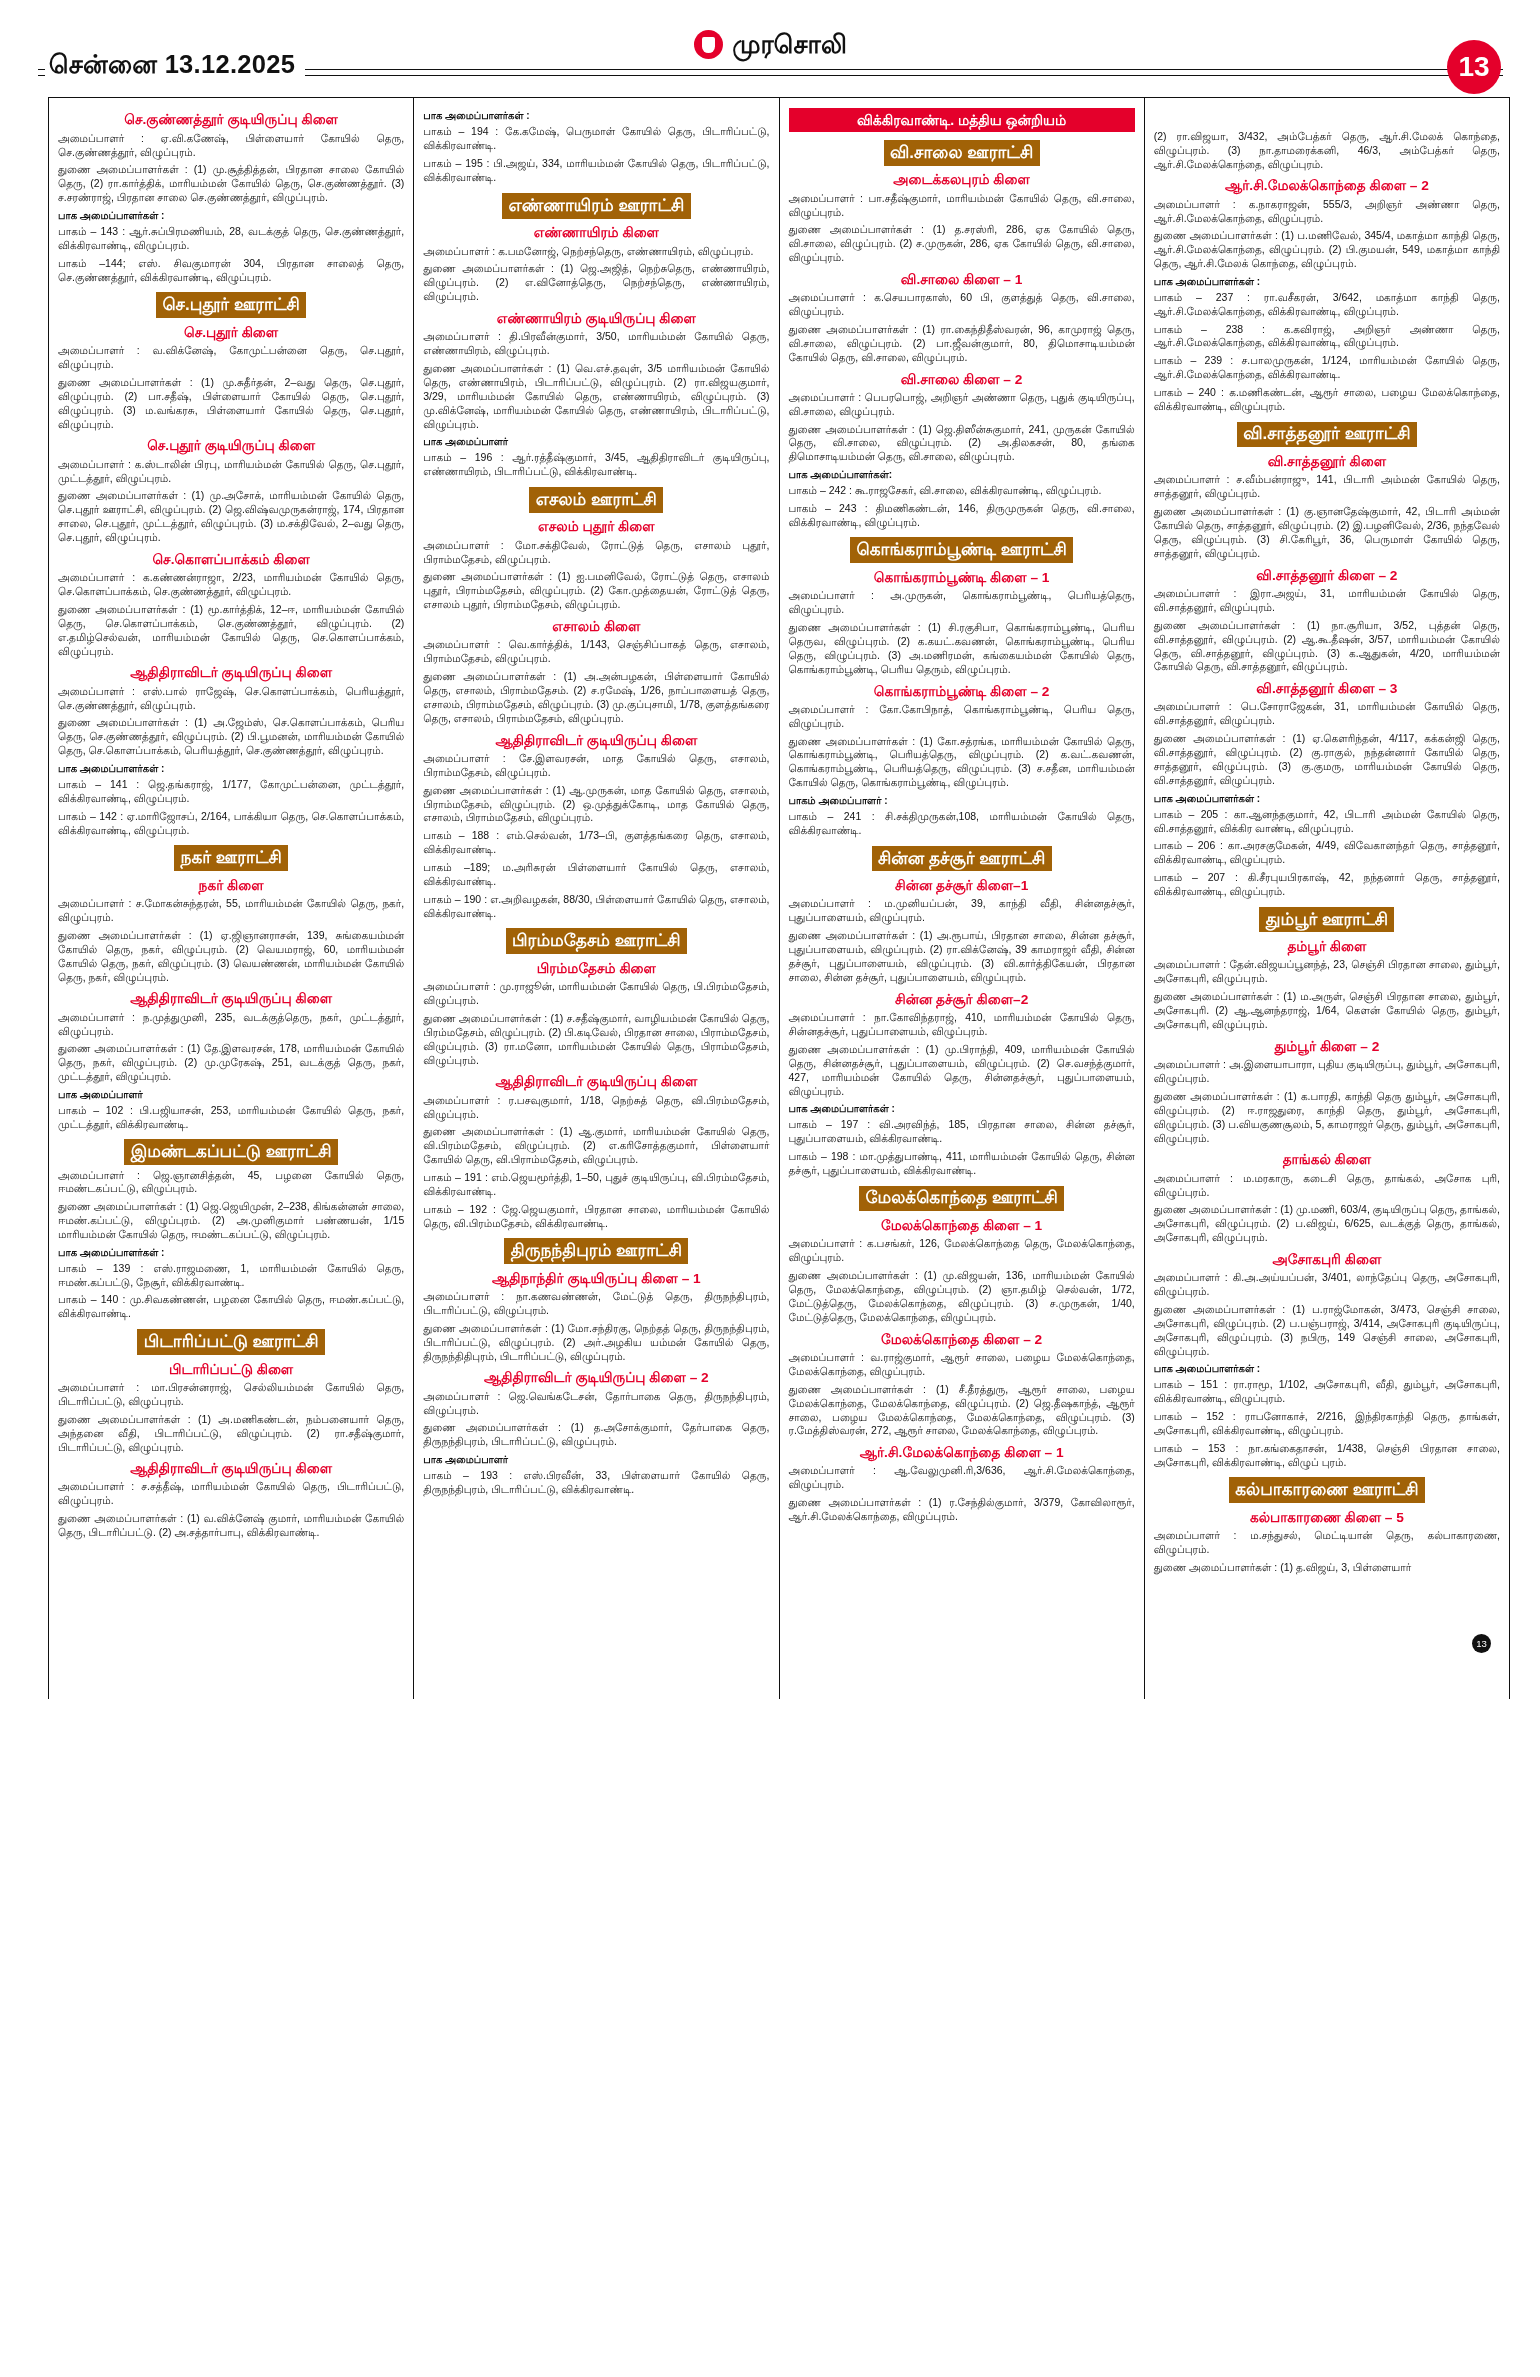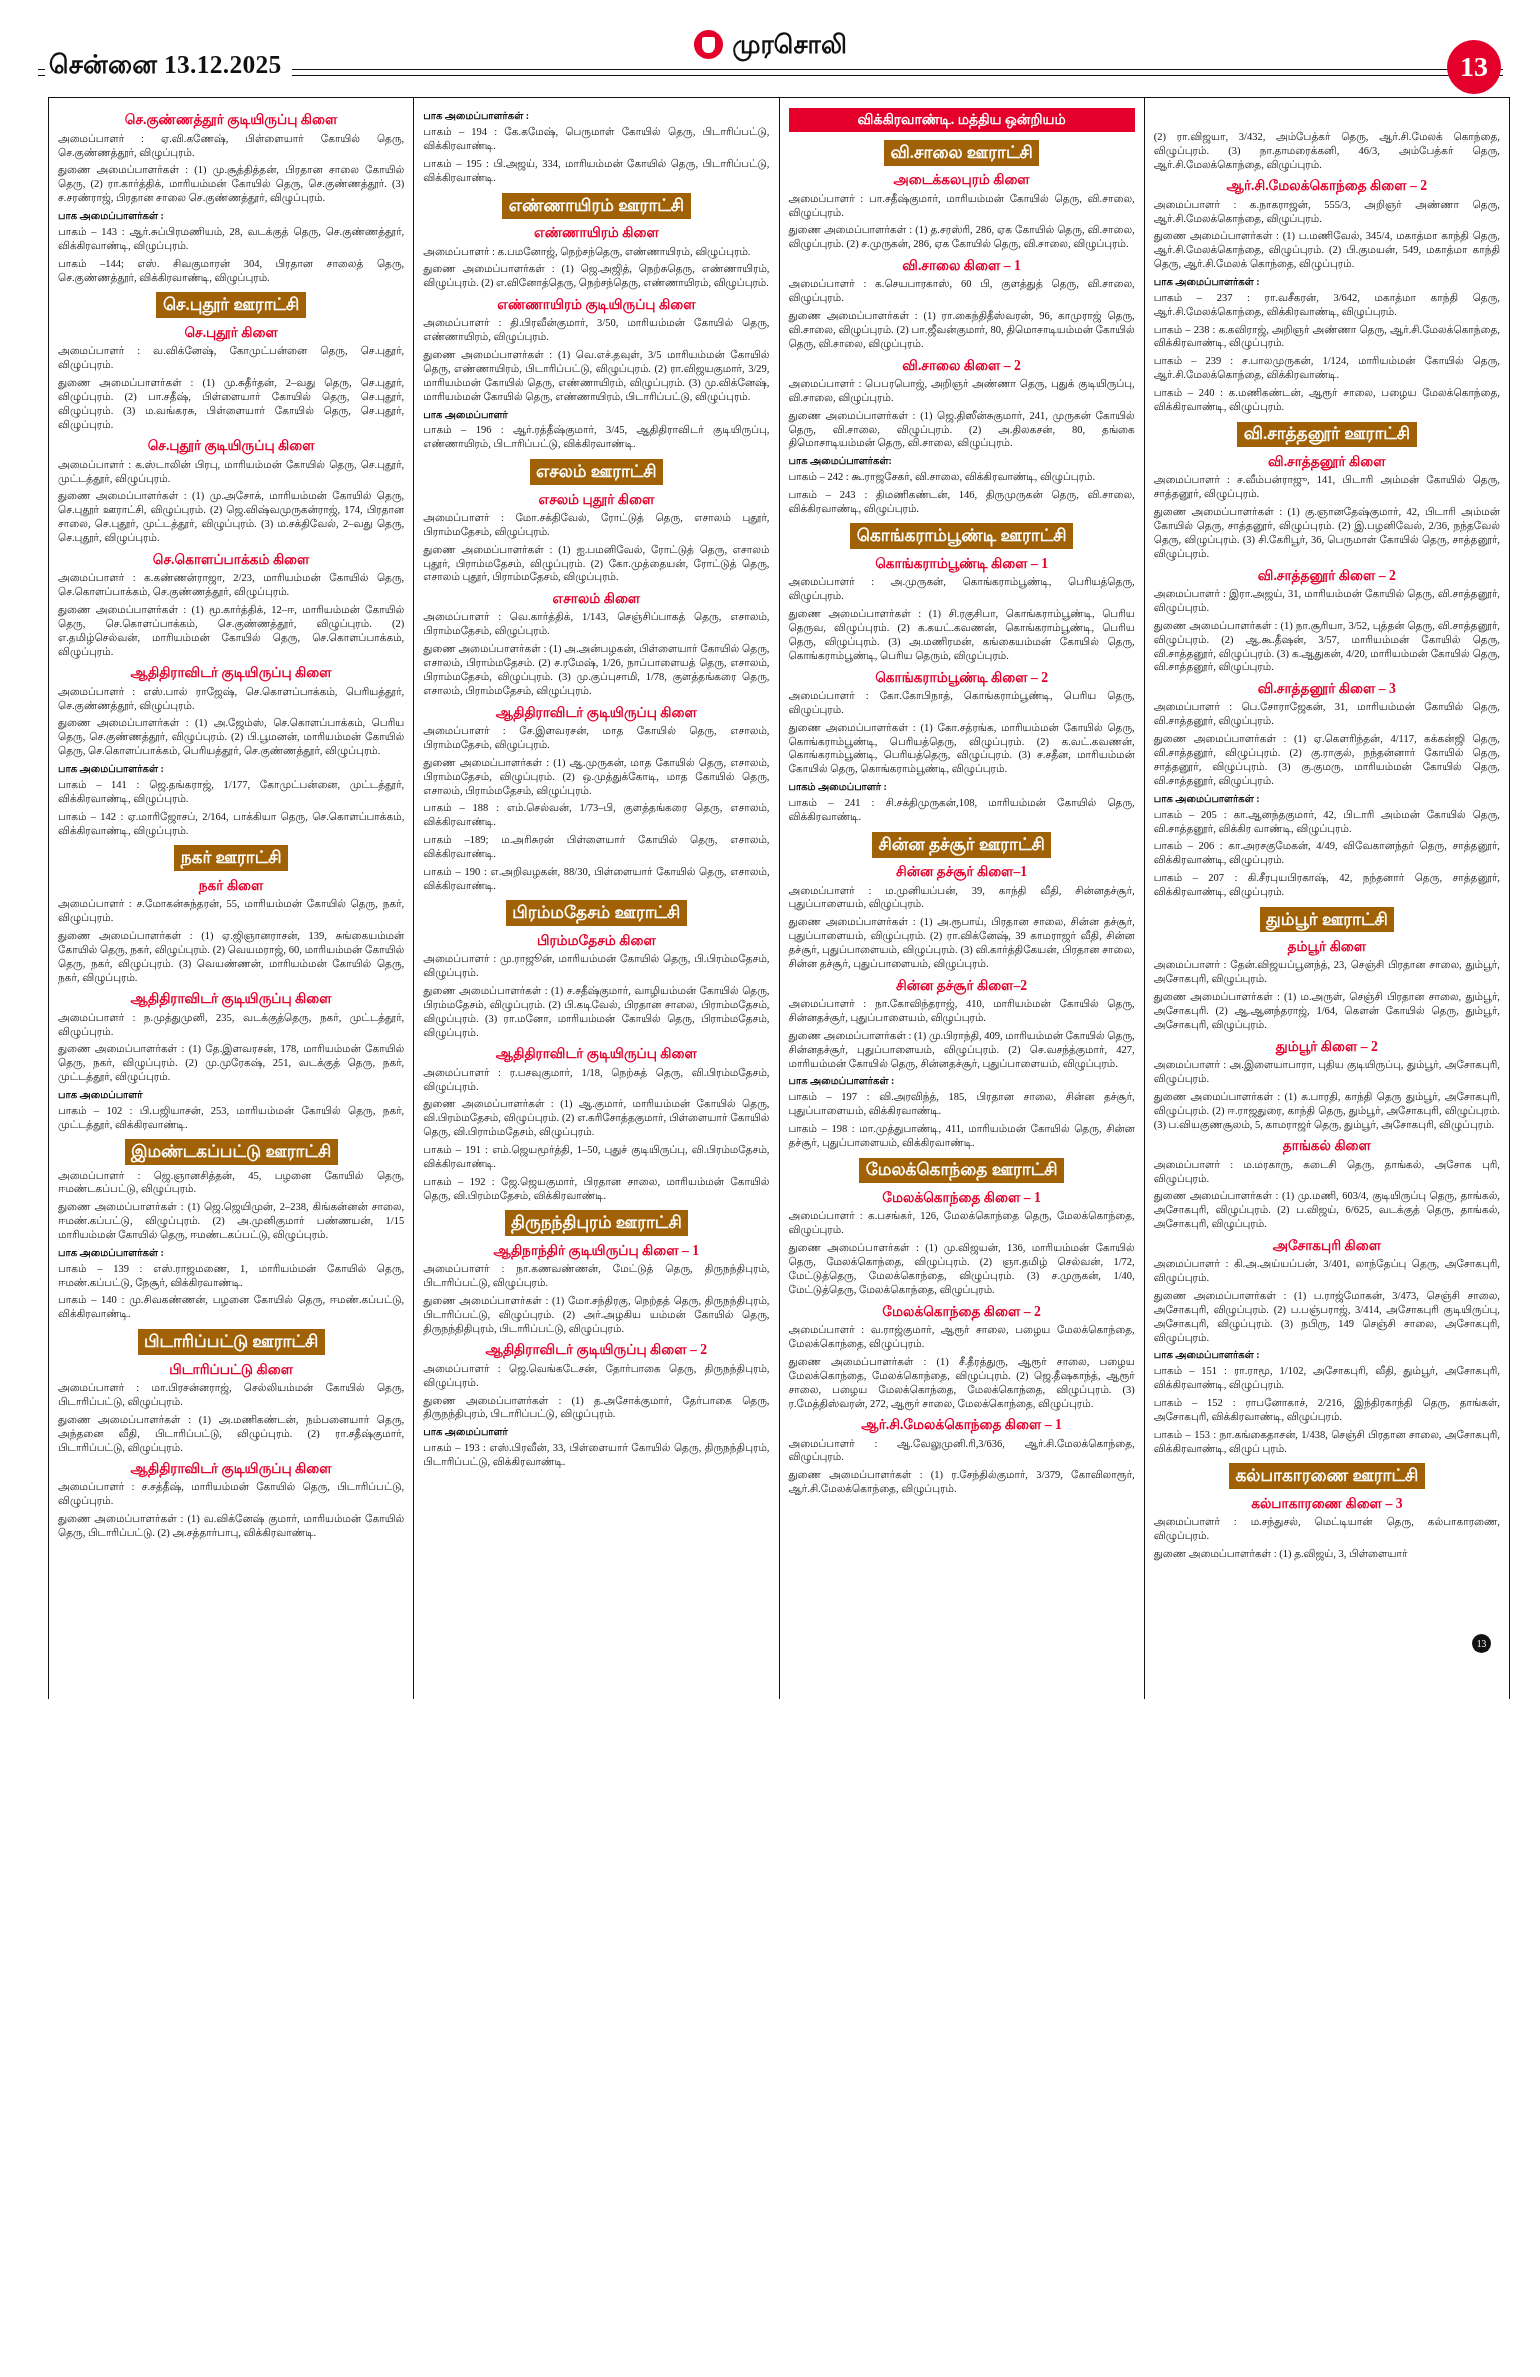--- a/index.html
+++ b/index.html
@@ -1,20 +1,19 @@
 <!DOCTYPE html>
 <html style="font-size:10.2px"><head>
 <meta charset="utf-8">
 <style>
   html,body{margin:0;padding:0;background:#fff;}
   body{font-family:"Liberation Sans","DejaVu Sans",sans-serif;}
   #page{
     width:1541px;height:1699px;position:relative;background:#ffffff;
     box-sizing:border-box;
-    font-family:Liberation Serif, serif;
   }
   
   .masthead{
     position:absolute;left:0;top:0;width:1541px;height:96px;
   }
   .mast-line{
     position:absolute;left:38px;right:38px;top:69px;height:0;
     border-top:1.9px solid #111;
   }
   .mast-line2{
@@ -275,21 +274,21 @@
         <div class="p">அமைப்பாளர் : ம.மரகாரு, கடைசி தெரு, தாங்கல், அசோக புரி, விழுப்புரம்.</div>
         <div class="p">துணை அமைப்பாளர்கள் : (1) மு.மணி, 603/4, குடியிருப்பு தெரு, தாங்கல், அசோகபுரி, விழுப்புரம். (2) ப.விஜய், 6/625, வடக்குத் தெரு, தாங்கல், அசோகபுரி, விழுப்புரம்.</div>
         <div class="h-red">அசோகபுரி கிளை</div>
         <div class="p">அமைப்பாளர் : கி.அ.அய்யப்பன், 3/401, லாந்தேப்பு தெரு, அசோகபுரி, விழுப்புரம்.</div>
         <div class="p">துணை அமைப்பாளர்கள் : (1) ப.ராஜ்மோகன், 3/473, செஞ்சி சாலை, அசோகபுரி, விழுப்புரம். (2) ப.பஞ்பராஜ், 3/414, அசோகபுரி குடியிருப்பு, அசோகபுரி, விழுப்புரம். (3) நபிரு, 149 செஞ்சி சாலை, அசோகபுரி, விழுப்புரம்.</div>
         <div class="sub-c">பாக அமைப்பாளர்கள் :</div>
         <div class="p">பாகம் – 151  :  ரா.ராமூ, 1/102, அசோகபுரி, வீதி, தும்பூர், அசோகபுரி, விக்கிரவாண்டி, விழுப்புரம்.</div>
         <div class="p">பாகம் – 152  :  ராபனோகாச், 2/216, இந்திரகாந்தி தெரு, தாங்கள், அசோகபுரி, விக்கிரவாண்டி, விழுப்புரம்.</div>
         <div class="p">பாகம் – 153  :  நா.கங்கைதாசன், 1/438, செஞ்சி பிரதான சாலை, அசோகபுரி, விக்கிரவாண்டி, விழுப் புரம்.</div>
         <div class="h-pinkbar">கல்பாகாரணை ஊராட்சி</div>
-        <div class="h-red">கல்பாகாரணை கிளை – 3</div>
+        <div class="h-red">கல்பாகாரணை கிளை – 5</div>
         <div class="p">அமைப்பாளர் : ம.சந்துசல், மெட்டியான் தெரு, கல்பாகாரணை, விழுப்புரம்.</div>
         <div class="p">துணை அமைப்பாளர்கள் : (1) த.விஜய், 3, பிள்ளையார்</div>
       </div>
   </div>
 
   <div class="pgnum">13</div>
 </div>
 
 
 </body></html>

